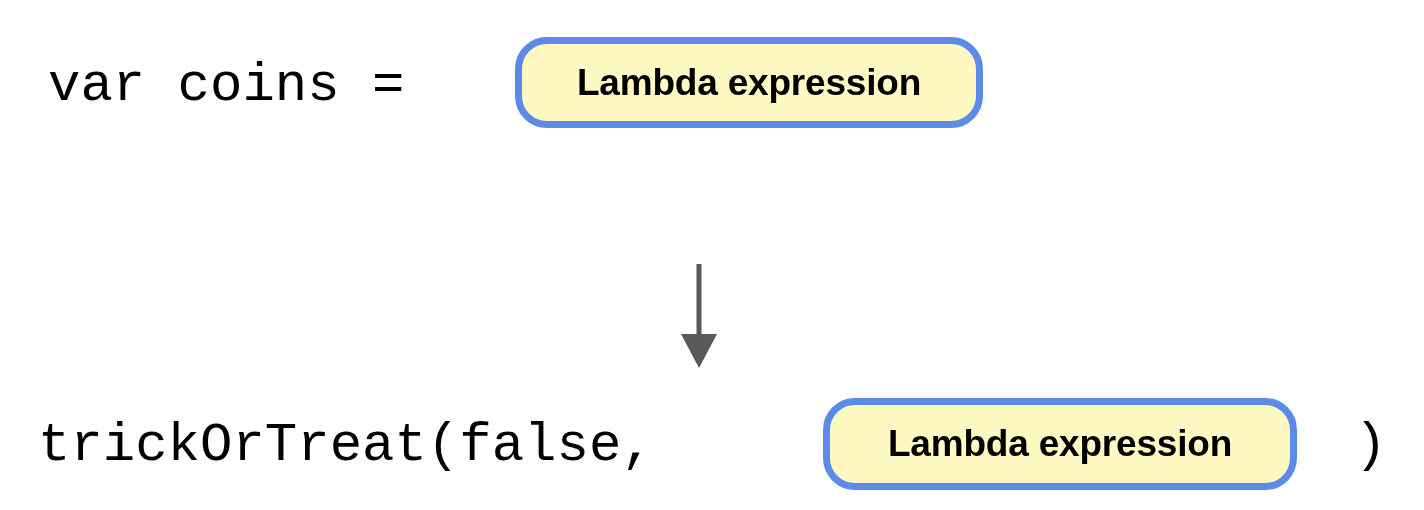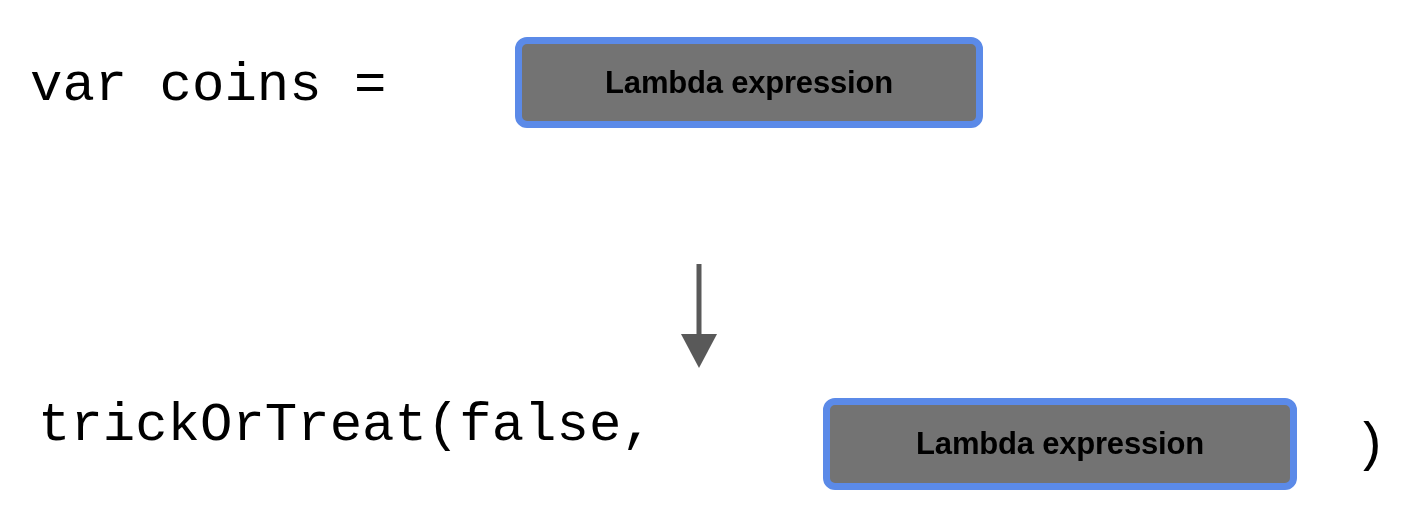--- a/index.html
+++ b/index.html
@@ -29,35 +29,35 @@
   .code-text {
     font-family: "Liberation Mono", "DejaVu Sans Mono", monospace;
     font-size: 54px;
     font-weight: 400;
     line-height: 1;
     color: #000000;
     white-space: pre;
     letter-spacing: 0px;
   }
 
-  #line-1 { left: 30px; top: 50px;  height: 72px; }
+  #line-1 { left: 48px; top: 50px;  height: 72px; }
   #line-2 { left: 38px; top: 182px; height: 72px; }
-  #line-3 { left: 38px; top: 390px; height: 72px; }
+  #line-3 { left: 38px; top: 410px; height: 72px; }
 
   
   .lambda-badge {
     display: inline-flex;
     align-items: center;
     justify-content: center;
     box-sizing: border-box;
-    background: #737373;
+    background: #fef9c3;
     border: 7px solid #5B8AE8;
-    border-radius: 12px;
+    border-radius: 32px;
     font-family: "Liberation Sans", "DejaVu Sans", sans-serif;
-    font-size: 31px;
+    font-size: 37px;
     font-weight: 700;
     color: #000000;
     letter-spacing: -0.2px;
     white-space: nowrap;
   }
 
   #badge-1 {
     position: absolute;
     left: 515px;
     top: 37px;

